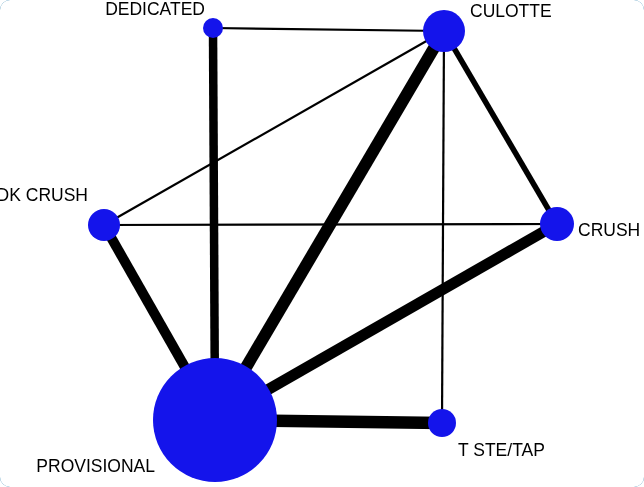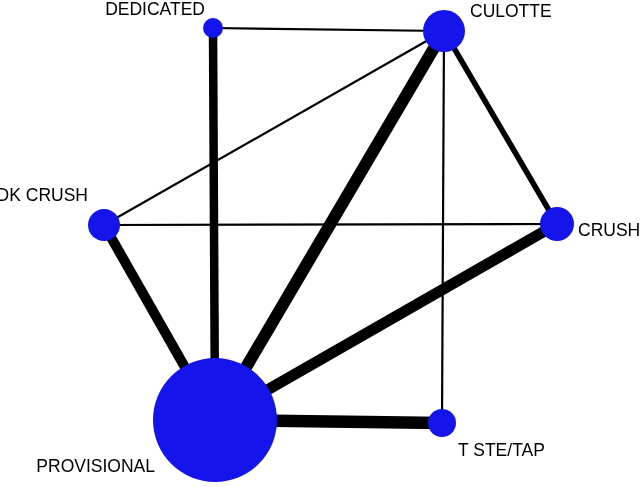--- a/index.html
+++ b/index.html
@@ -10,20 +10,21 @@
   }
   body {
     font-family: "Liberation Sans", sans-serif;
   }
   #network-figure {
     position: relative;
     width: 644px;
     height: 487px;
     background: #0369a1;
     overflow: hidden;
+    border-radius: 10px;
   }
   #network-svg {
     position: absolute;
     left: 0;
     top: 0;
     width: 644px;
     height: 487px;
     display: block;
   }
   .node-label {

